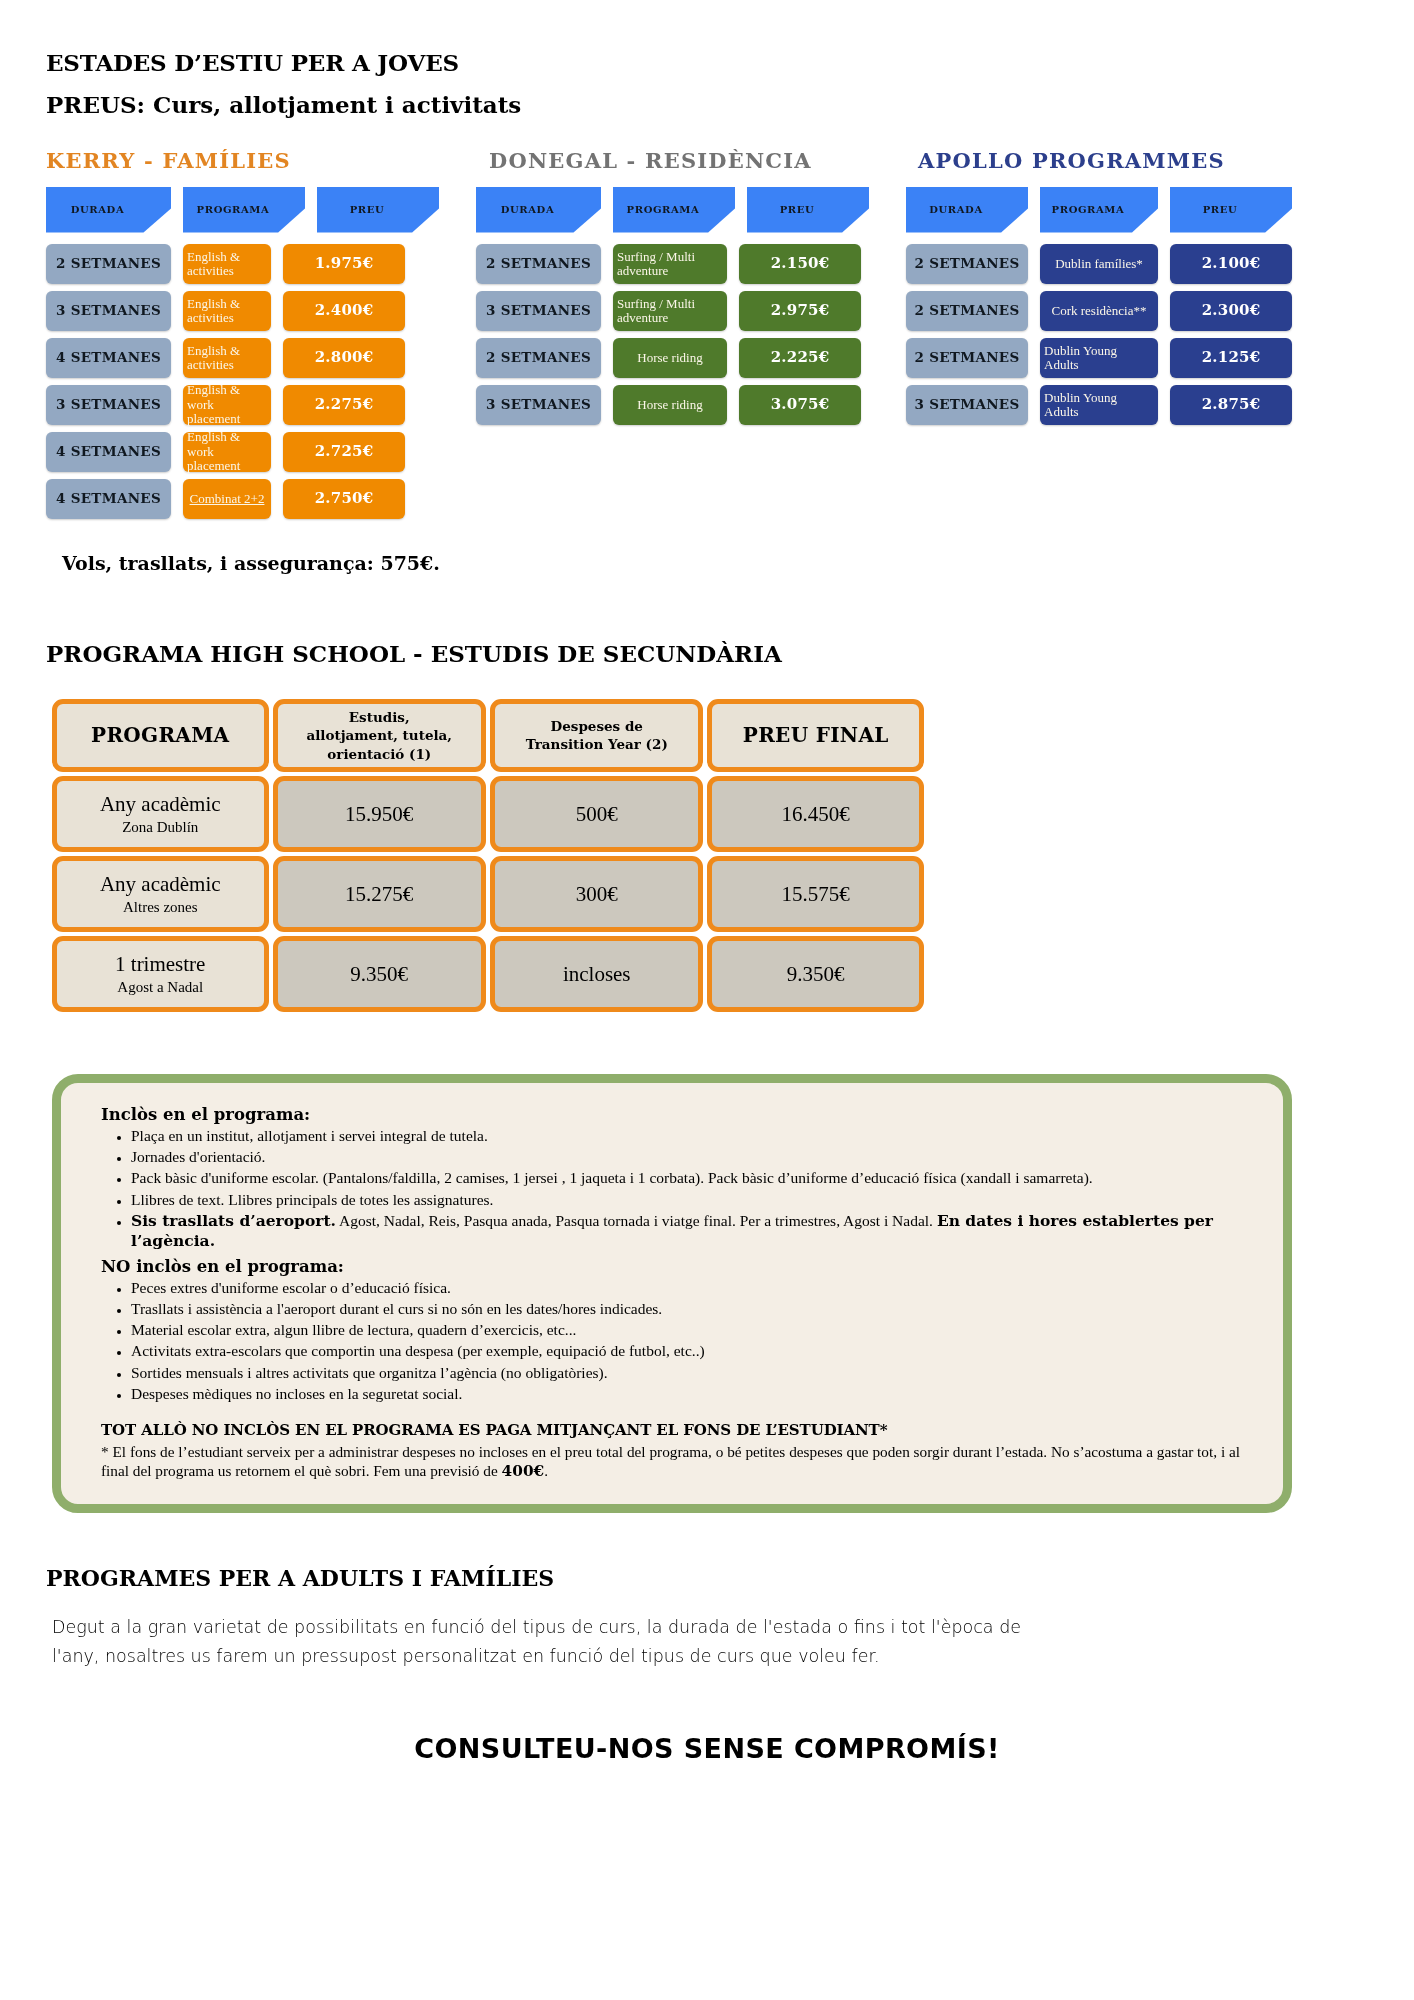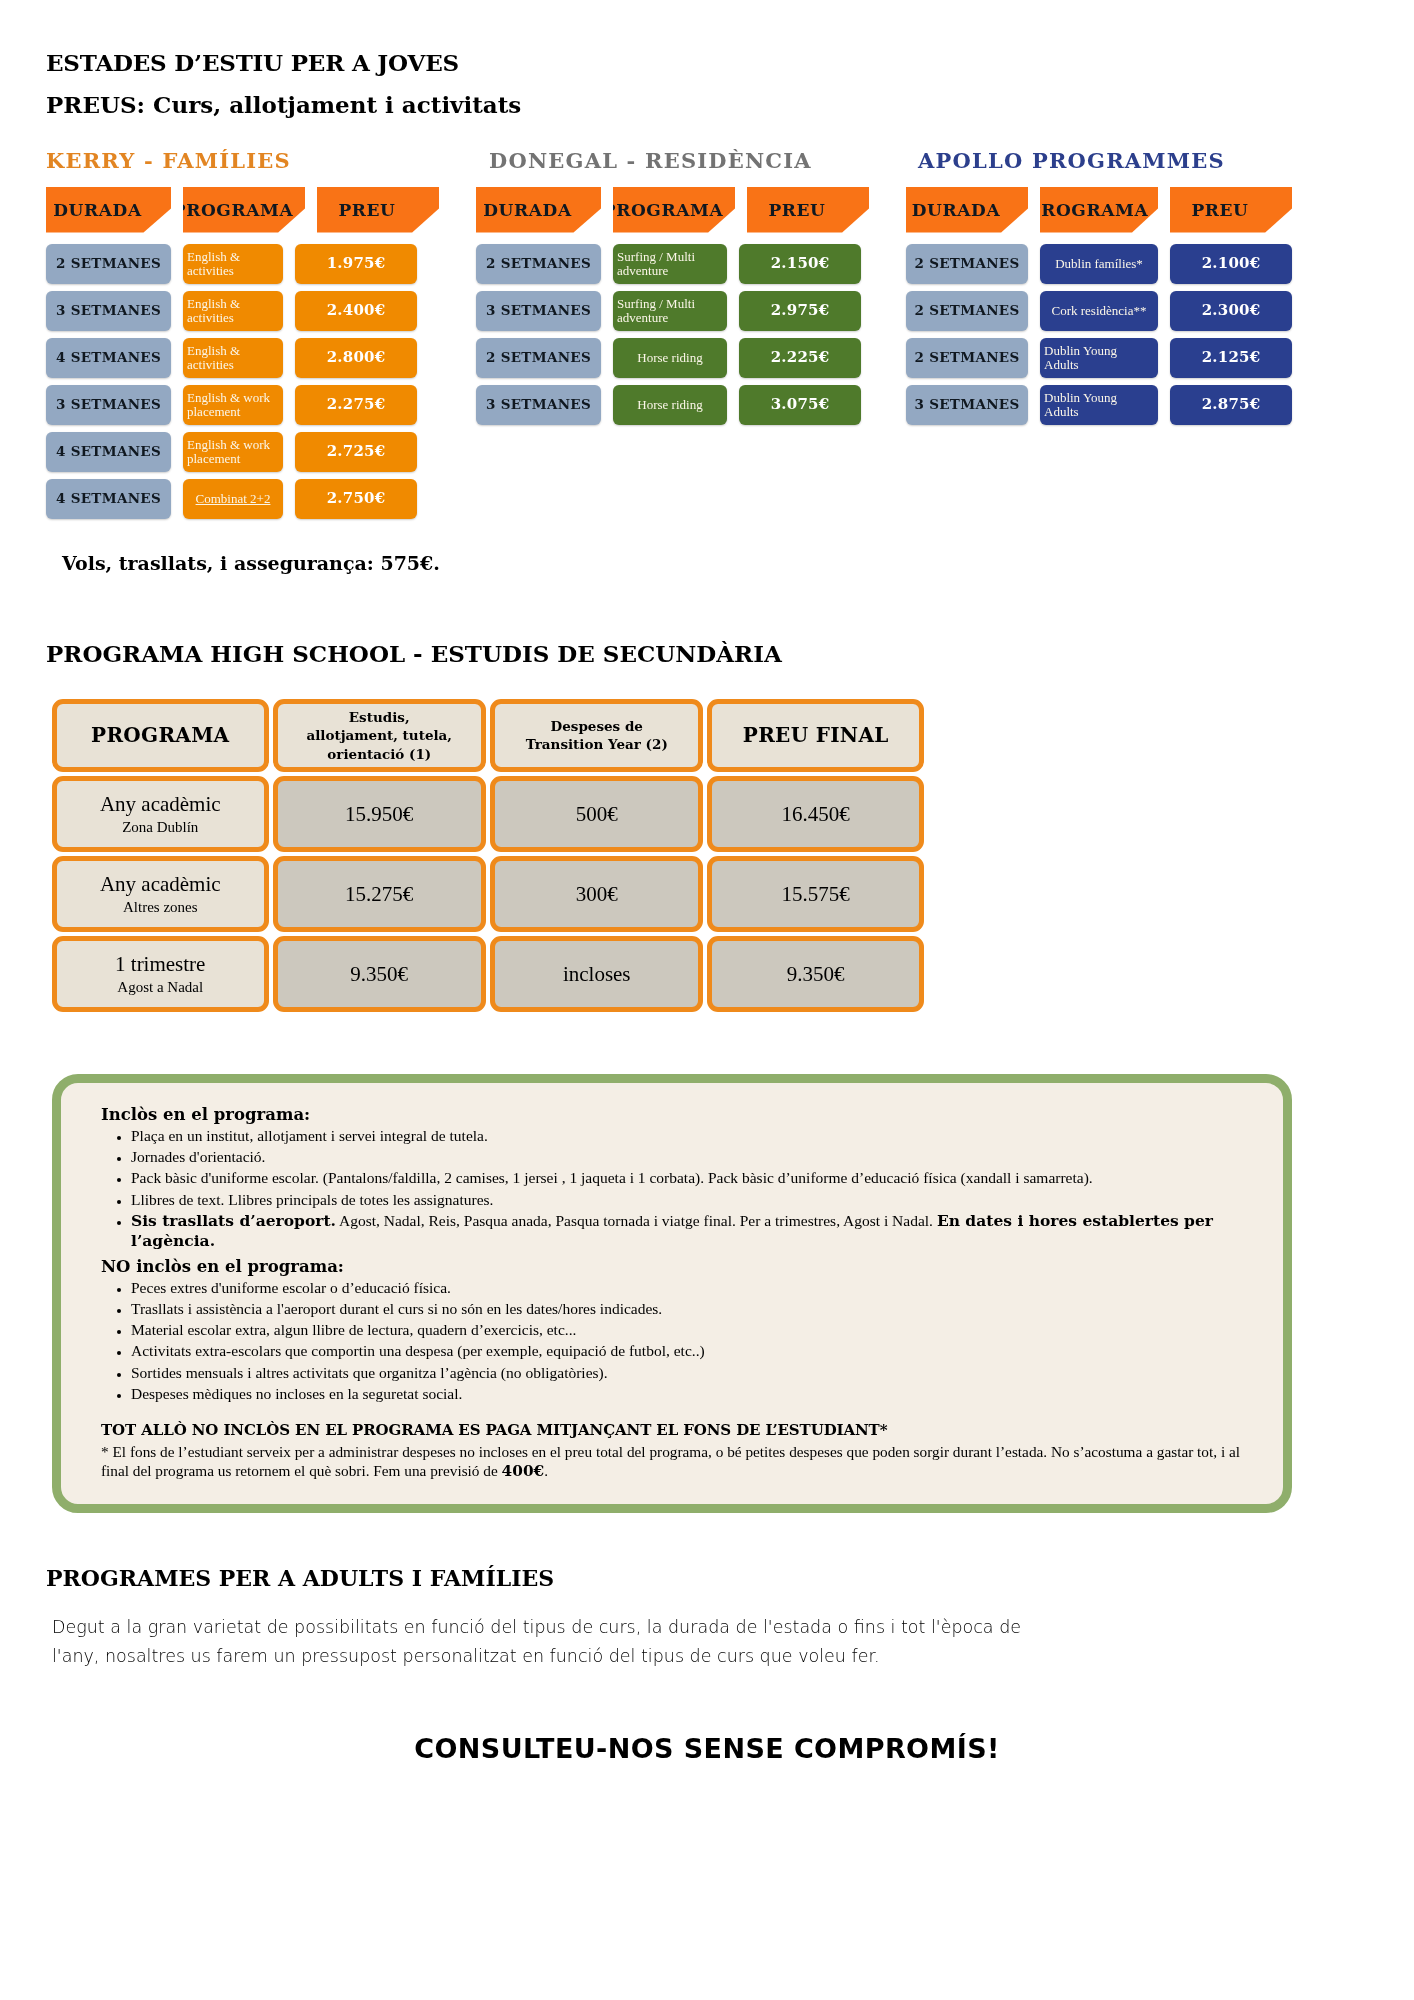--- a/index.html
+++ b/index.html
@@ -51,28 +51,28 @@
     letter-spacing: 1.2px;
     margin-bottom: 14px;
     white-space: nowrap;
   }
   .title-kerry { color: #E28522; }
   .title-donegal { color: #737373; margin-left: 13px; }
   .title-apollo { color: #2C3F8C; margin-left: 12px; }
 
   .hdr-row { display: flex; gap: 12px; margin-bottom: 11px; }
   .hdr-cell {
-    background: #f97316;
+    background: #3b82f6;
     height: 46px;
     display: flex;
     align-items: center;
     justify-content: center;
     font-family: "DejaVu Serif", "Liberation Serif", serif;
     font-weight: bold;
-    font-size: 17px;
+    font-size: 10px;
     letter-spacing: 0.6px;
     color: #101820;
     clip-path: polygon(0 0, 100% 0, 100% 48%, 78% 100%, 0 100%);
     padding-right: 22px;
   }
   .hdr-dur { width: 125px; }
   .hdr-prog { width: 122px; }
   .hdr-preu { width: 122px; }
 
   .data-row { display: flex; gap: 12px; margin-bottom: 7px; }
@@ -88,21 +88,21 @@
   .cell-dur {
     width: 125px;
     background: #93A8C2;
     color: #101820;
     font-family: "DejaVu Serif", "Liberation Serif", serif;
     font-weight: bold;
     font-size: 13.5px;
     letter-spacing: 0.3px;
   }
   .cell-prog {
-    width: 100px;
+    width: 88px;
     font-size: 13px;
     color: #FBF6E8;
     font-family: "Liberation Serif", serif;
     padding: 0 4px;
   }
   .cell-preu {
     width: 122px;
     font-family: "DejaVu Serif", "Liberation Serif", serif;
     font-weight: bold;
     font-size: 15px;

